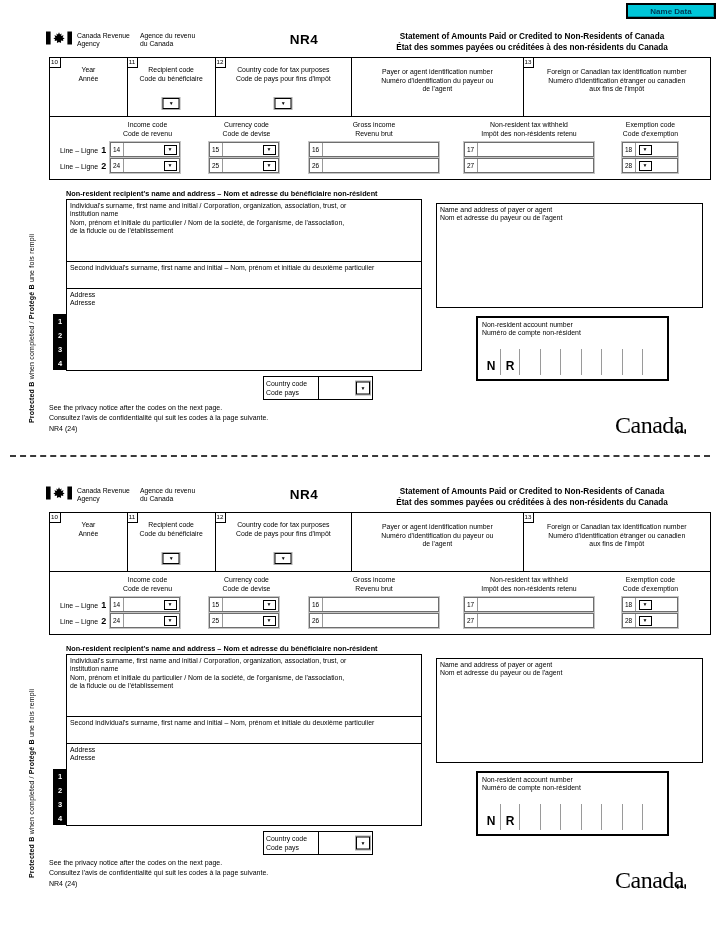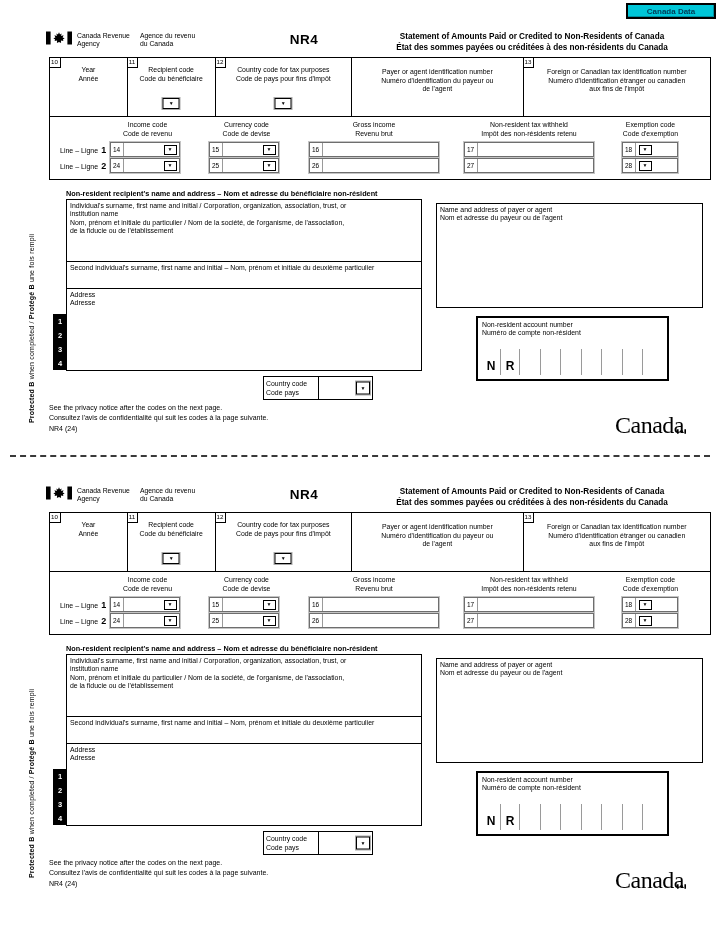--- a/index.html
+++ b/index.html
@@ -127,21 +127,21 @@
   .wordmark { position:absolute; left:604px; top:384px;
     font-family:"Liberation Serif", serif; font-size:24px; letter-spacing:-.5px; }
   .wordmark .wm-flag { position:absolute; right:-2px; top:1px; width:9px; height:5px; }
 
   svg .blk { fill:#000; }
 </style>
 </head>
 <body>
 
 <div class="page">
-  <div class="clear-btn">Canada Data</div>
+  <div class="clear-btn">Name Data</div>
   <div class="copy copy1" id="copy-1">
 
   <span class="flag-logo">
     <svg viewBox="0 0 26 13" width="26" height="14">
       <rect class="blk" x="0" y="0" width="4.6" height="13"></rect>
       <rect class="blk" x="21.4" y="0" width="4.6" height="13"></rect>
       <path class="blk" d="M13 0.8 L14 2.9 L15.6 2.1 L15.1 4.5 L17.6 3.8 L16.6 5.9 L18.6 6.7 L16.9 7.9 L17.4 9.6 L14.9 9.1 L15.1 11.6 L13 10.4 L10.9 11.6 L11.1 9.1 L8.6 9.6 L9.1 7.9 L7.4 6.7 L9.4 5.9 L8.4 3.8 L10.9 4.5 L10.4 2.1 L12 2.9 Z"></path>
     </svg>
   </span>
   <div class="agency en pre">Canada Revenue

